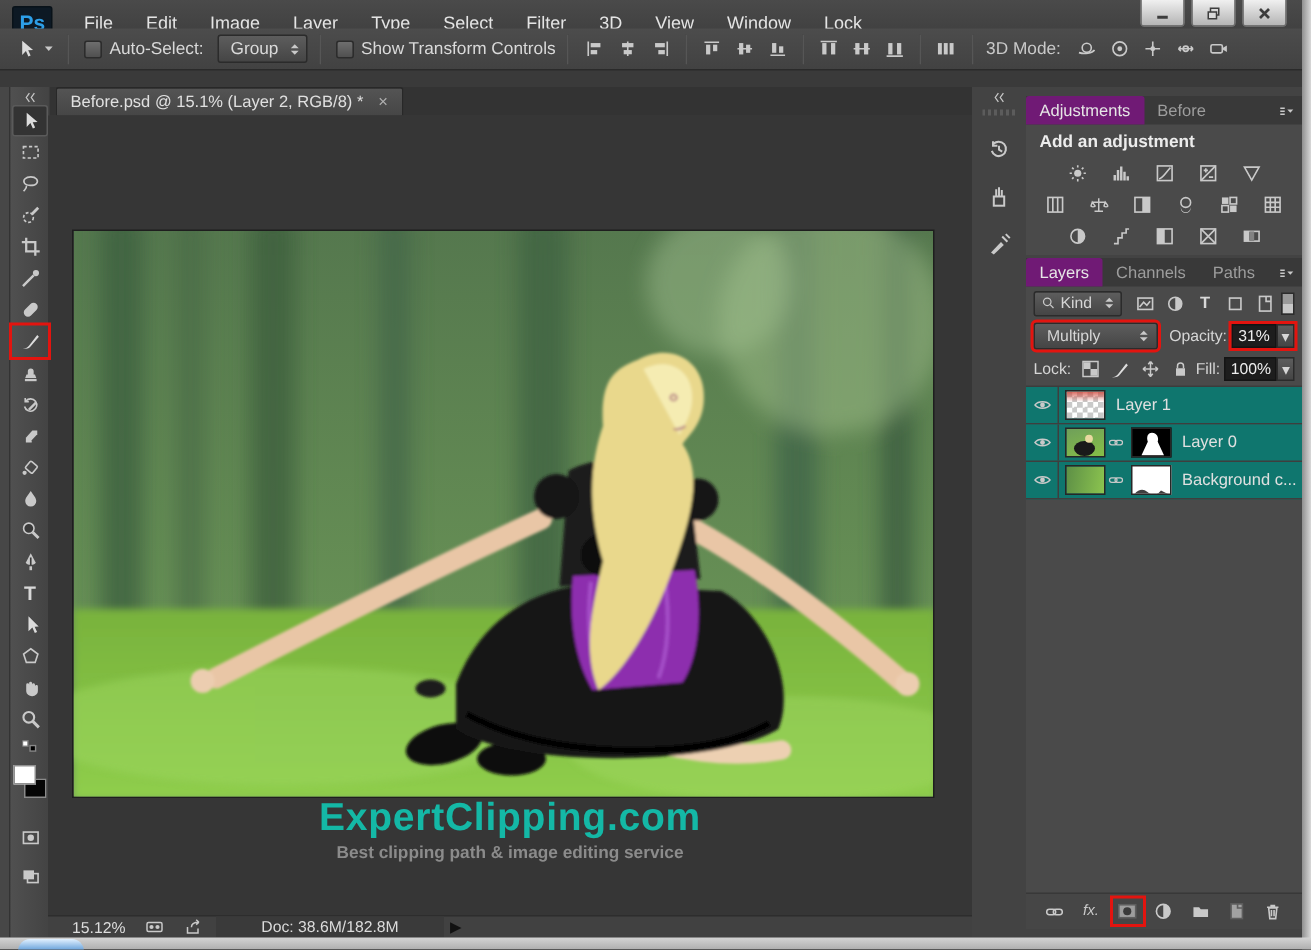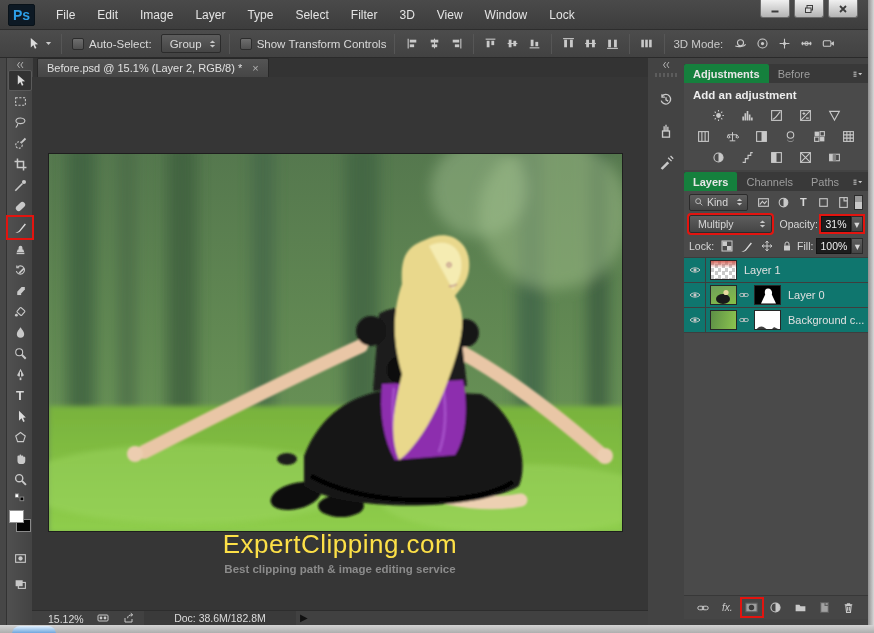--- a/index.html
+++ b/index.html
@@ -7,21 +7,21 @@
 body{position:relative;background:#3a3a3a;font-family:"Liberation Sans",sans-serif;color:#ddd}
 .abs{position:absolute}
 svg{display:block}
 
 #menubar{left:0;top:0;width:868px;height:30px;background:linear-gradient(#4a4a4a,#3d3d3d);display:flex;align-items:center;border-bottom:1px solid #2d2d2d}
 #pslogo{width:27px;height:22px;margin:0 10px 0 8px;background:#0d1924;color:#2d9fe8;font-weight:bold;font-size:14px;display:flex;align-items:center;justify-content:center;border-radius:2px;border:1px solid #091219}
 .menu-item{padding:0 11px;font-size:12px;color:#e4e4e4;height:30px;display:flex;align-items:center;cursor:default}
 #winbtns{position:absolute;right:10px;top:0;display:flex;gap:4px}
 .winbtn{width:30px;height:18px;background:linear-gradient(#f0f0f0,#b4b4b4);border:1px solid #6c6c6c;border-top:none;border-radius:0 0 3px 3px;display:flex;align-items:center;justify-content:center}
 
-#optionsbar{left:0;top:30px;width:868px;height:28px;background:linear-gradient(#4c4c4c,#424242);border-bottom:1px solid #2a2a2a;display:flex;align-items:center;font-size:11.5px;color:#d9d9d9;padding-left:24px}
+#optionsbar{left:0;top:19px;width:868px;height:28px;background:linear-gradient(#4c4c4c,#424242);border-bottom:1px solid #2a2a2a;display:flex;align-items:center;font-size:11.5px;color:#d9d9d9;padding-left:8px}
 .sep{width:1px;height:20px;background:#333;border-right:1px solid #565656;margin:0 8px;flex:none}
 .cb{width:12px;height:12px;background:linear-gradient(#6e6e6e,#505050);border:1px solid #2c2c2c;border-radius:2px;margin:0 5px 0 2px;flex:none}
 .dd{height:19px;background:linear-gradient(#5d5d5d,#454545);border:1px solid #2b2b2b;border-radius:2px;display:flex;align-items:center;padding:0 4px 0 8px;gap:6px}
 .icon-btn{width:19px;height:17px;display:flex;align-items:center;justify-content:center;flex:none}
 .igroup{display:flex;align-items:center;gap:3px}
 
 #tabbar{left:32px;top:58px;width:616px;height:19px;background:#333}
 #doctab{position:absolute;left:5px;top:0;height:19px;background:linear-gradient(#545454,#464646);border:1px solid #282828;border-bottom:none;display:flex;align-items:center;padding:0 9px;font-size:11px;color:#e0e0e0;border-radius:2px 2px 0 0;gap:10px}
 #doctab .x{color:#b0b0b0;font-size:11px}
 
@@ -32,40 +32,40 @@
 .tool.selected{background:#333;border:1px solid #5a5a5a;border-radius:2px}
 .tool.highlighted{outline:2px solid #e3140f;outline-offset:0;z-index:3}
 .Tglyph{font-weight:bold;color:#d8d8d8;font-size:13px;line-height:1}
 #swatches{position:relative;width:24px;height:30px;margin-top:6px;flex:none}
 #fgsw{position:absolute;left:1px;top:0;width:15px;height:13px;background:#fff;border:1px solid #909090;z-index:2}
 #bgsw{position:absolute;left:8px;top:9px;width:15px;height:13px;background:#050505;border:1px solid #8a8a8a}
 
 #canvasarea{left:32px;top:77px;width:616px;height:533px;background:#363636}
 #photo{position:absolute;left:16px;top:76px;width:575px;height:379px;border:1px solid #1e1e1e;overflow:hidden}
 #watermark{position:absolute;left:0;width:100%;top:452px;text-align:center}
-.wm1{font-size:26px;font-weight:normal;color:#fde047;letter-spacing:.5px}
+.wm1{font-size:26px;font-weight:bold;color:#14b8a6;letter-spacing:.5px}
 .wm2{font-size:11.5px;font-weight:bold;color:#8b8b8b;margin-top:3px}
 
 #statusbar{left:32px;top:610px;width:616px;height:15px;background:#414141;border-top:1px solid #2d2d2d;font-size:10.5px;color:#dcdcdc}
 #statusbar .zoomv{position:absolute;left:16px;top:2px}
 #stico1{position:absolute;left:64px;top:1px}
 #stico2{position:absolute;left:90px;top:1px}
 #docfield{position:absolute;left:112px;top:0;width:152px;height:14px;background:#3a3a3a;display:flex;align-items:center;justify-content:center}
 #stplay{position:absolute;left:268px;top:1px;color:#111;font-size:10px}
 
 #dock{left:648px;top:58px;width:220px;height:567px;background:#434343}
 #dockstrip{position:absolute;left:0;top:2px;width:35px;height:560px;display:flex;flex-direction:column;align-items:center}
 .grip{width:22px;height:4px;margin:3px 0;background:repeating-linear-gradient(90deg,#5c5c5c 0 2px,transparent 2px 4px)}
 .strip-icon{width:28px;height:26px;display:flex;align-items:center;justify-content:center;margin:6px 0;flex:none}
 .panel{position:absolute;left:36px;width:184px;background:#4a4a4a}
 #adjpanel{top:6px;height:106px}
 #layerspanel{top:114px;height:447px;display:flex;flex-direction:column}
 .ptabs{height:19px;display:flex;background:#393939;align-items:stretch}
 .ptab{padding:0 9px;font-size:11px;color:#9d9d9d;display:flex;align-items:center}
-.ptab.active{background:#15803d;color:#e6e6e6;font-weight:bold;border-radius:2px 2px 0 0}
+.ptab.active{background:#701a75;color:#e6e6e6;font-weight:normal;border-radius:2px 2px 0 0}
 .pmenu{margin-left:auto;width:20px;display:flex;align-items:center;justify-content:center}
 .adjbody{padding:5px 4px 6px}
 .adjhead{font-size:11.5px;font-weight:bold;color:#ececec;margin:1px 0 7px 5px}
 .adjrow{display:flex;justify-content:center;gap:8px;margin-bottom:6px}
 .adjicon{width:21px;height:15px;display:flex;align-items:center;justify-content:center}
 .lrow{height:22px;display:flex;align-items:center;padding:0 5px;font-size:10.5px;color:#d6d6d6;gap:3px;flex:none}
 .valbox{background:#1d1d1d;color:#eee;border:1px solid #141414;height:16px;min-width:30px;display:flex;align-items:center;justify-content:center;font-size:10.5px;padding:0 3px}
 .ddbtn{width:12px;height:16px;background:linear-gradient(#5d5d5d,#454545);border:1px solid #2b2b2b;display:flex;align-items:center;justify-content:center}
 .redbox{outline:2px solid #e3140f;outline-offset:0;z-index:2}
 .toggle{width:9px;height:15px;margin-left:auto;background:linear-gradient(#9a9a9a 50%,#c8c8c8 50%);border:1px solid #2c2c2c}

